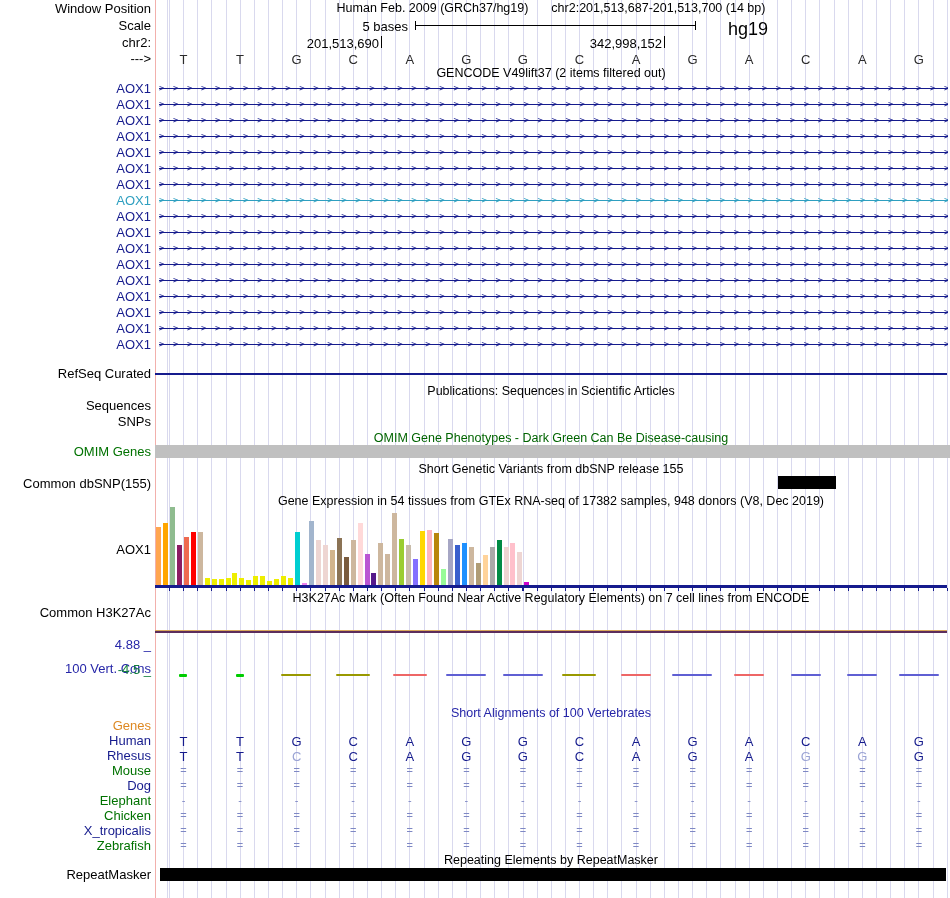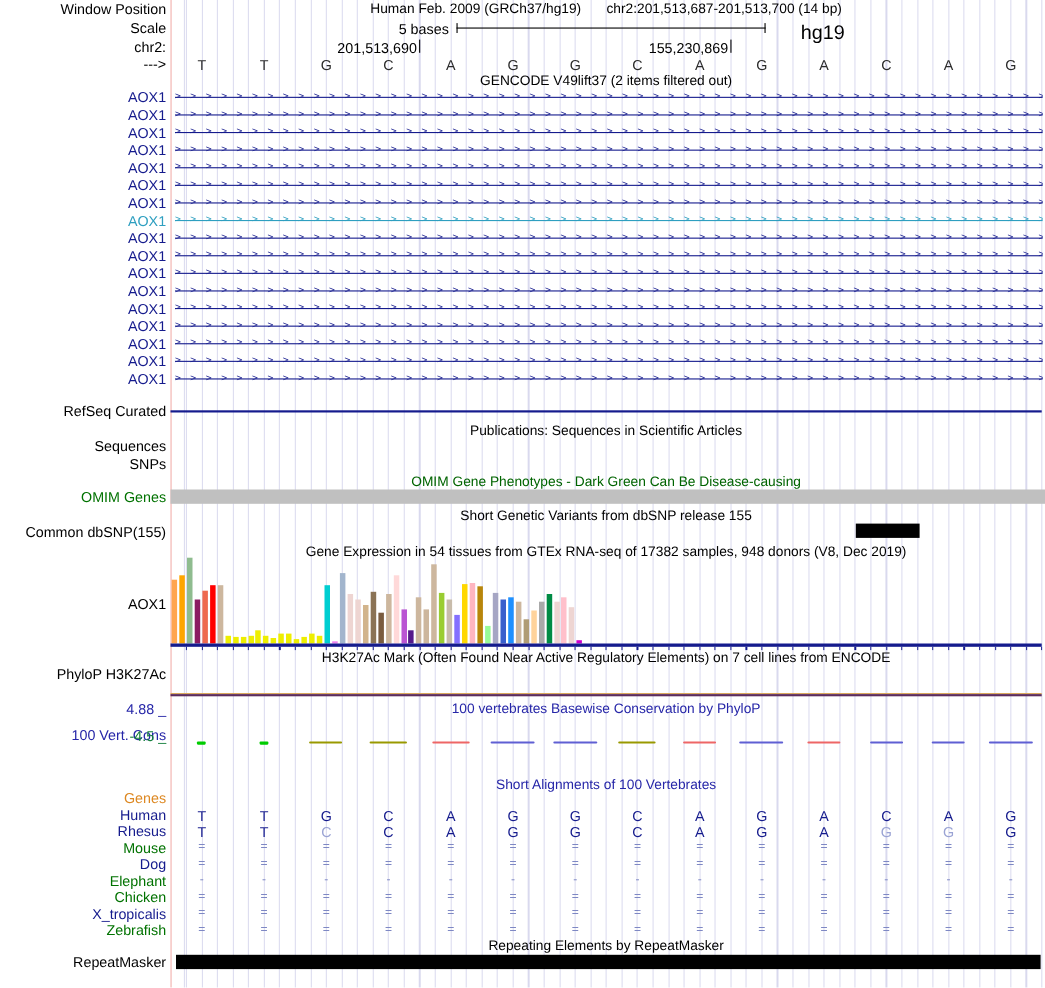--- a/index.html
+++ b/index.html
@@ -45,21 +45,21 @@
   <div class="abs" style="left:155px;top:19px;width:253px;text-align:right;font-size:13px">5 bases</div>
   <div class="scale-line" style="left:415px;top:25px;width:281px"></div>
   <div class="scale-endtick" style="left:415px;top:21px"></div>
   <div class="scale-endtick" style="left:695px;top:21px"></div>
   <div class="abs" style="left:728px;top:19px;font-size:18px">hg19</div>
 
   <div class="tlabel" style="top:36px">chr2:</div>
   <div id="coordTicks">
       <div class="coord" style="left: 269px; top: 36px;">201,513,690</div>
       <div class="ctick" style="left: 381px; top: 36px;"></div>
-      <div class="coord" style="left: 552px; top: 36px;">155,230,869</div>
+      <div class="coord" style="left: 552px; top: 36px;">342,998,152</div>
       <div class="ctick" style="left: 664px; top: 36px;"></div>
     </div>
 
   <div class="tlabel" style="top:52px">---&gt;</div>
   <div id="seqRow">
       <div class="seq-cell" style="left: 155px; top: 52px;">T</div>
       <div class="seq-cell" style="left: 211.571px; top: 52px;">T</div>
       <div class="seq-cell" style="left: 268.143px; top: 52px;">G</div>
       <div class="seq-cell" style="left: 324.714px; top: 52px;">C</div>
       <div class="seq-cell" style="left: 381.286px; top: 52px;">A</div>
@@ -234,26 +234,25 @@
       <div class="bar" style="left: 503.5px; width: 5px; top: 547px; height: 38px; background: rgb(238, 213, 210);"></div>
       <div class="bar" style="left: 510.45px; width: 5px; top: 543px; height: 42px; background: rgb(255, 192, 203);"></div>
       <div class="bar" style="left: 517.4px; width: 5px; top: 552px; height: 33px; background: rgb(238, 213, 210);"></div>
       <div class="bar" style="left: 524.35px; width: 5px; top: 582px; height: 3px; background: rgb(205, 0, 205);"></div>
     </div>
   <div class="abs" style="left:155px;top:585px;width:792px;height:3px;background:#151b8d"></div>
   <div class="abs" style="left:156px;top:588px;width:792px;height:3px;
        background-image:repeating-linear-gradient(to right,#151b8d 0,#151b8d 1px,transparent 1px,transparent 14.14px);background-position-x:13px"></div>
 
   <div class="ttitle" style="top:592px">H3K27Ac Mark (Often Found Near Active Regulatory Elements) on 7 cell lines from ENCODE</div>
-  <div class="tlabel" style="top:606px">PhyloP H3K27Ac</div>
+  <div class="tlabel" style="top:606px">Common H3K27Ac</div>
   <div class="abs" style="left:155px;top:630px;width:792px;height:1px;background:#d9a85c"></div>
   <div class="abs" style="left:155px;top:631px;width:792px;height:2px;background:#5c2d5c"></div>
 
   <div class="tlabel" style="top:638px;color:#2626a8">4.88 _</div>
-  <div class="ttitle" style="top:638px;color:#2626a8">100 vertebrates Basewise Conservation by PhyloP</div>
   <div class="tlabel" style="top:662px;color:#2626a8">100 Vert. Cons</div>
   <div id="phylopMarks">
       <div class="pmark" style="left: 179.286px; top: 674px; width: 8px; height: 3px; background: rgb(0, 204, 0);"></div>
       <div class="pmark" style="left: 235.857px; top: 674px; width: 8px; height: 3px; background: rgb(0, 204, 0);"></div>
       <div class="pmark" style="left: 281.429px; top: 674px; width: 30px; height: 2px; background: rgb(153, 153, 0);"></div>
       <div class="pmark" style="left: 336px; top: 674px; width: 34px; height: 2px; background: rgb(153, 153, 0);"></div>
       <div class="pmark" style="left: 392.571px; top: 674px; width: 34px; height: 2px; background: rgb(238, 102, 102);"></div>
       <div class="pmark" style="left: 446.143px; top: 674px; width: 40px; height: 2px; background: rgb(95, 95, 211);"></div>
       <div class="pmark" style="left: 502.714px; top: 674px; width: 40px; height: 2px; background: rgb(95, 95, 211);"></div>
       <div class="pmark" style="left: 562.286px; top: 674px; width: 34px; height: 2px; background: rgb(153, 153, 0);"></div>

